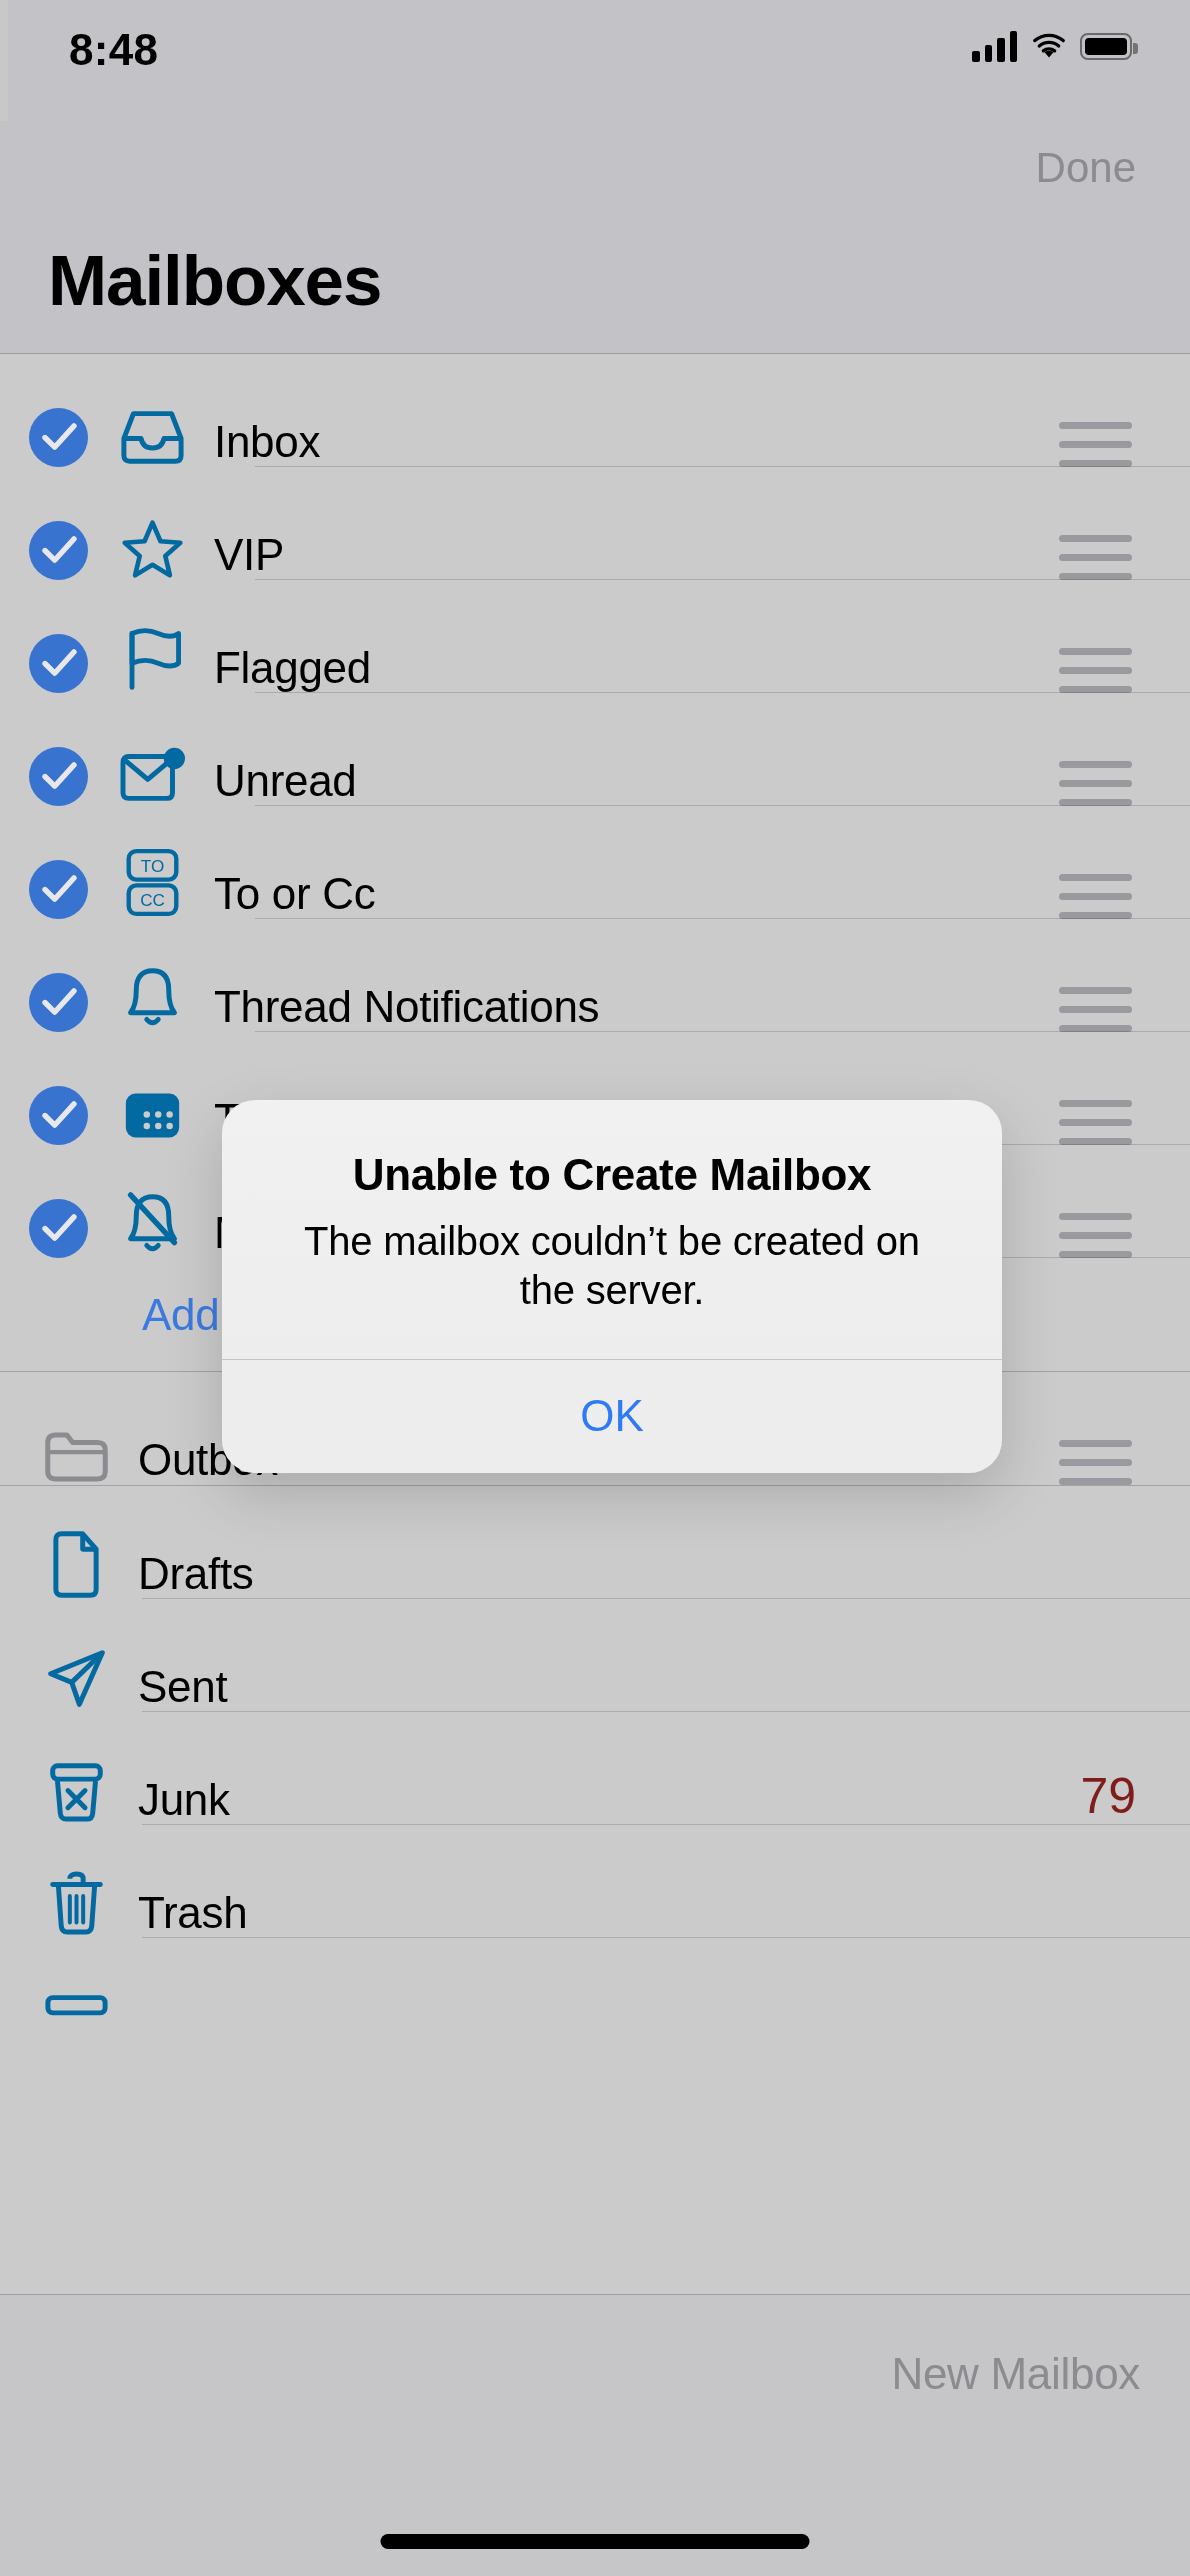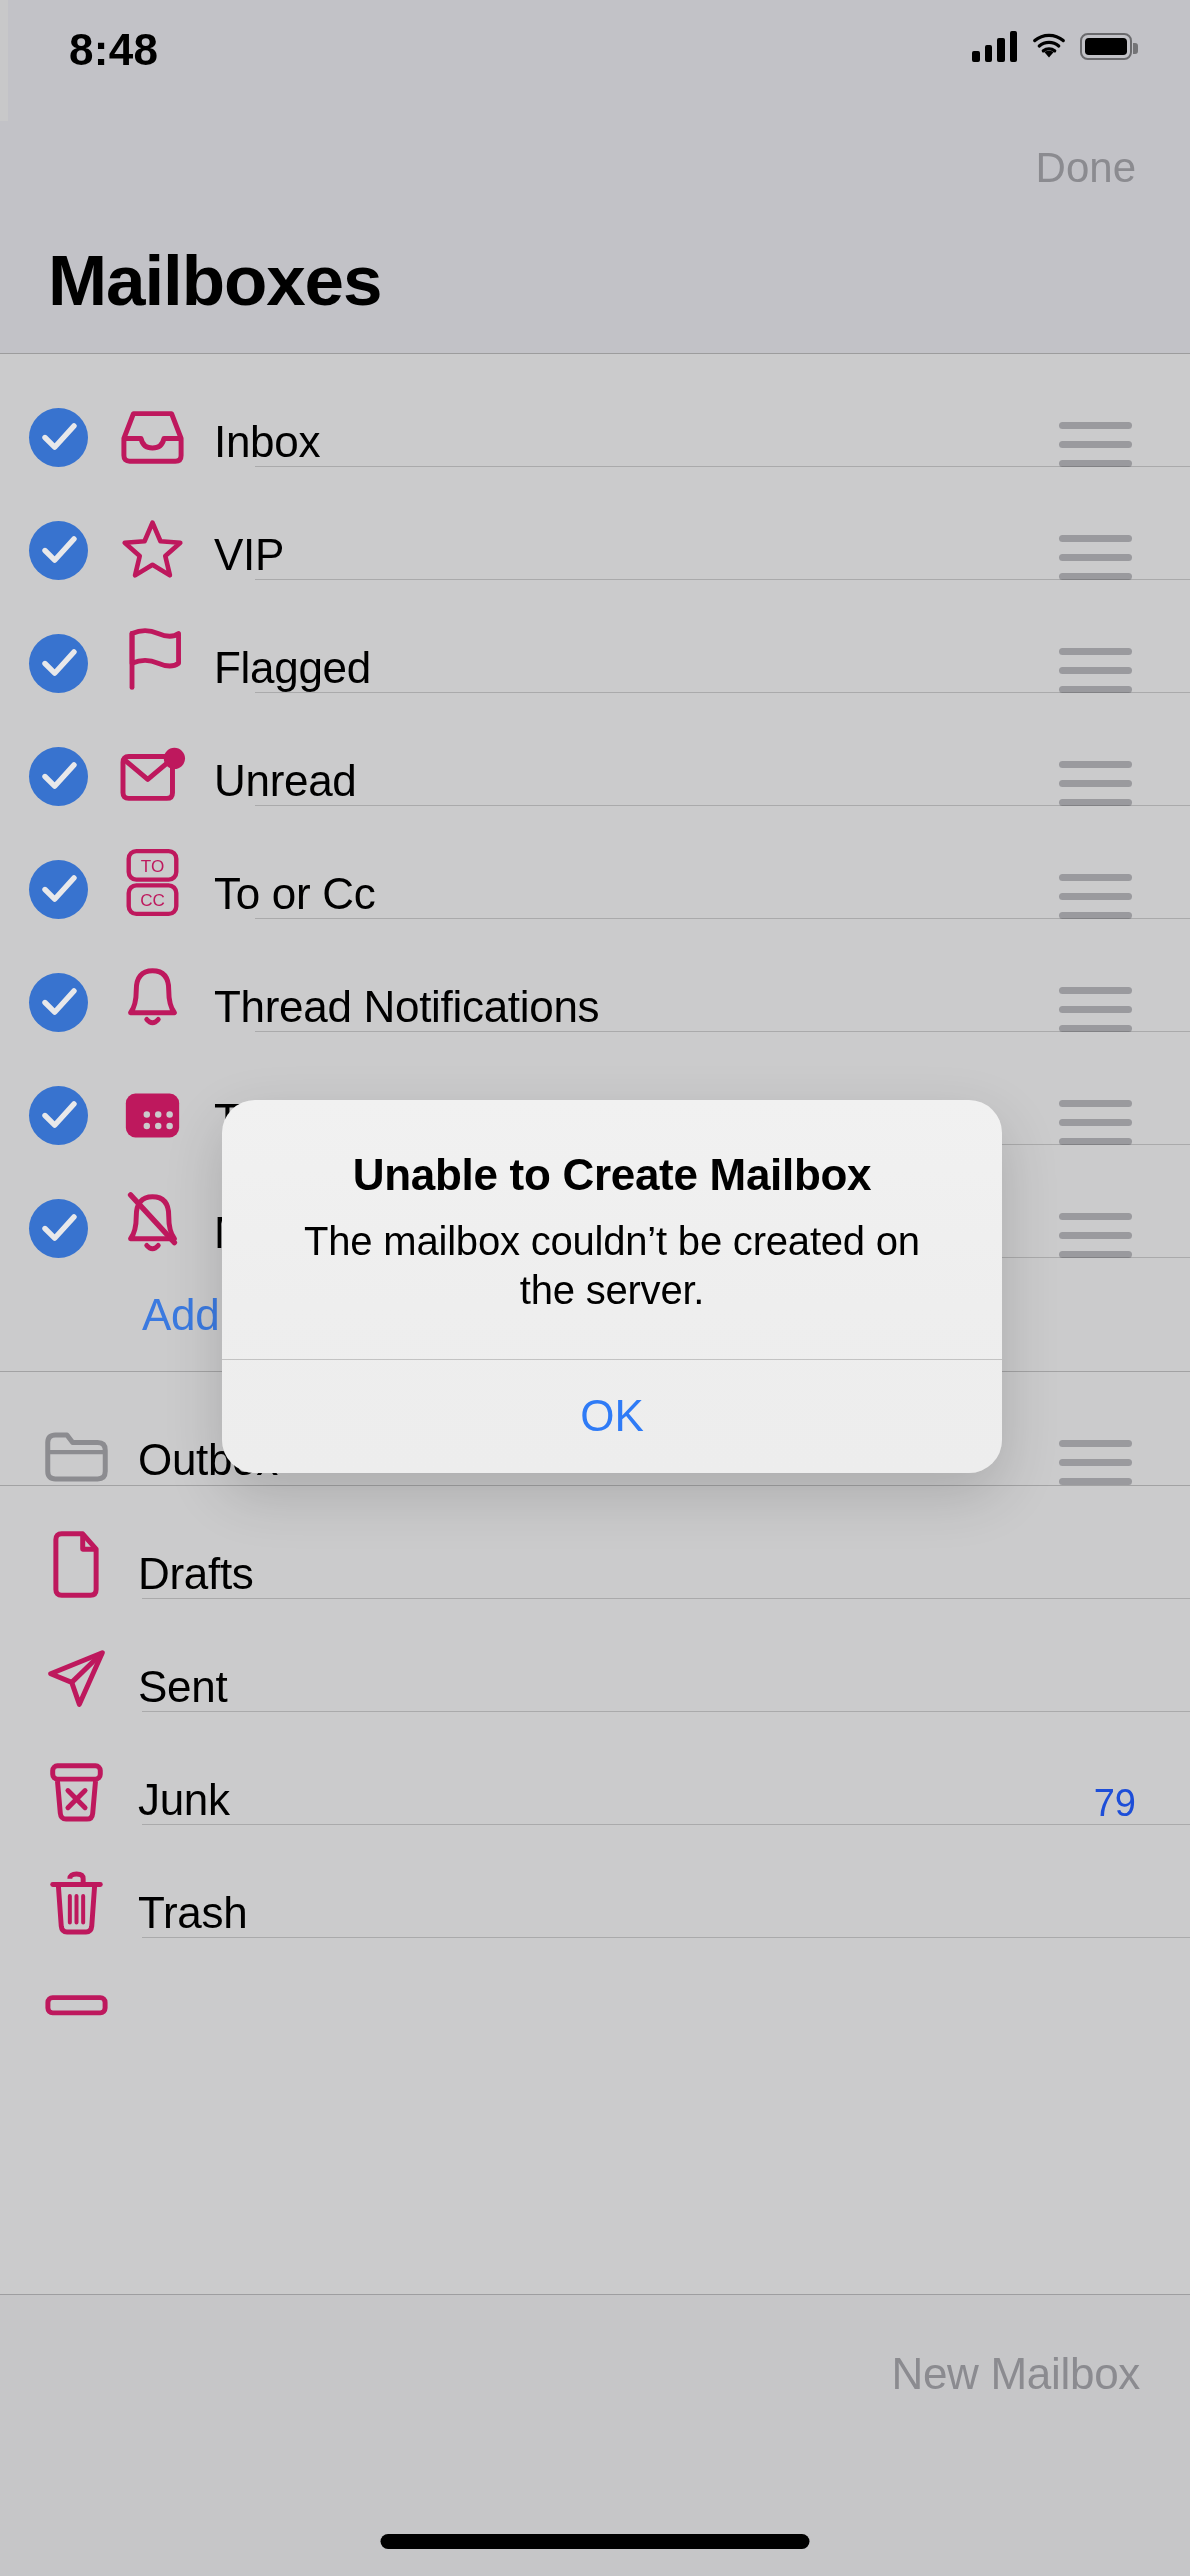--- a/index.html
+++ b/index.html
@@ -90,33 +90,33 @@
 
   .check{
     width:59px; height:59px; border-radius:50%; background:#3873cf;
     margin-left:29px; flex:0 0 auto; position:relative;
   }
   .check svg{ position:absolute; left:12.5px; top:14.4px; }
 
   .icon{
     width:82px; margin-left:23px; flex:0 0 auto;
     display:flex; align-items:center; justify-content:center;
-    color:#be185d;
+    color:#0369a1;
   }
   .row.plain .icon{ margin-left:17px; width:82px; }
   .icon.gray{ color:#8c8c90; }
 
   .label{
     margin-left:21px; font-size:44px; color:#000; letter-spacing:-0.3px;
     white-space:nowrap;
   }
   .label.blue{ color:#3b7ae0; }
 
   .count{
-    margin-left:auto; margin-right:54px; font-size:38px; color:#1d4ed8;
+    margin-left:auto; margin-right:54px; font-size:50px; color:#7f1d1d;
   }
 
   .handle{
     margin-left:auto; margin-right:58px; width:73px;
     display:flex; flex-direction:column; gap:12.5px; flex:0 0 auto;
   }
   .handle i{ display:block; height:6.7px; background:#9a9a9e; border-radius:3.8px; }
 
   .addrow{
     position:relative; height:113px; display:flex; align-items:center;

